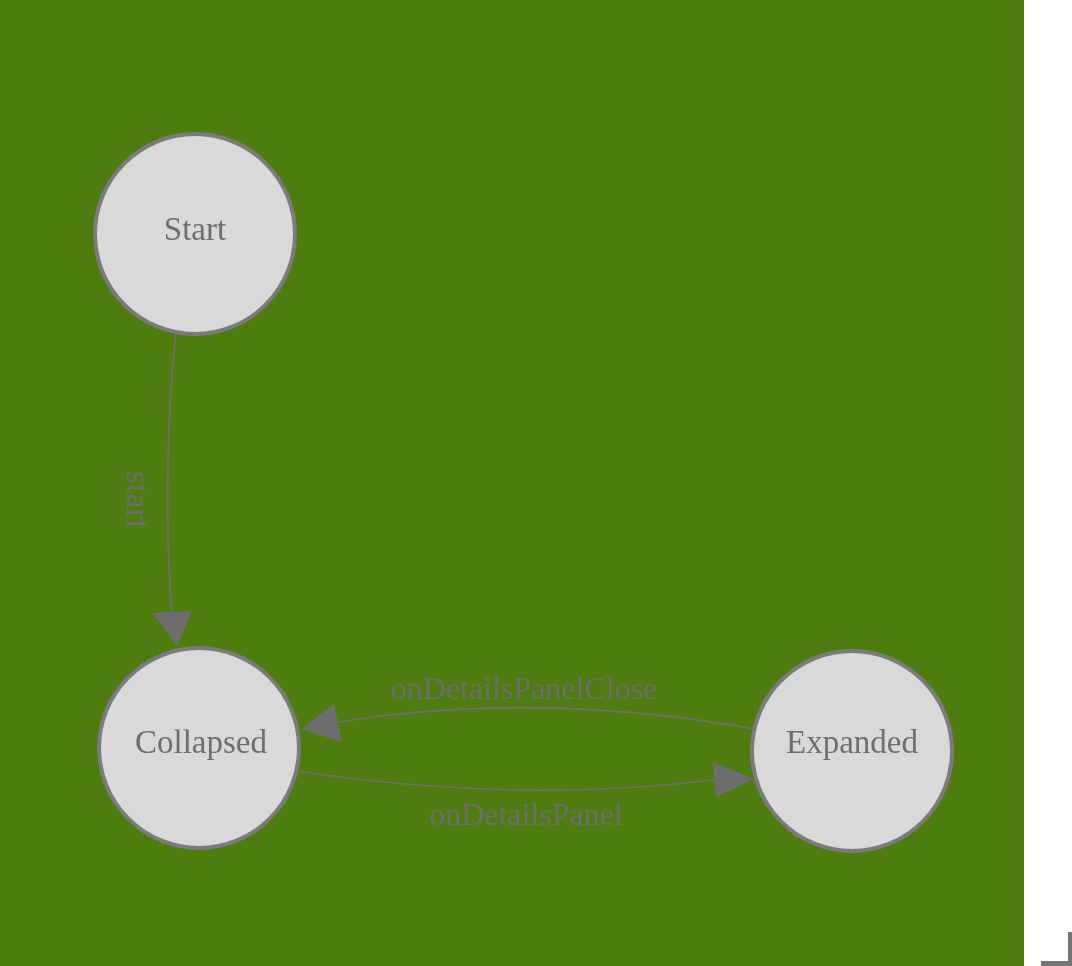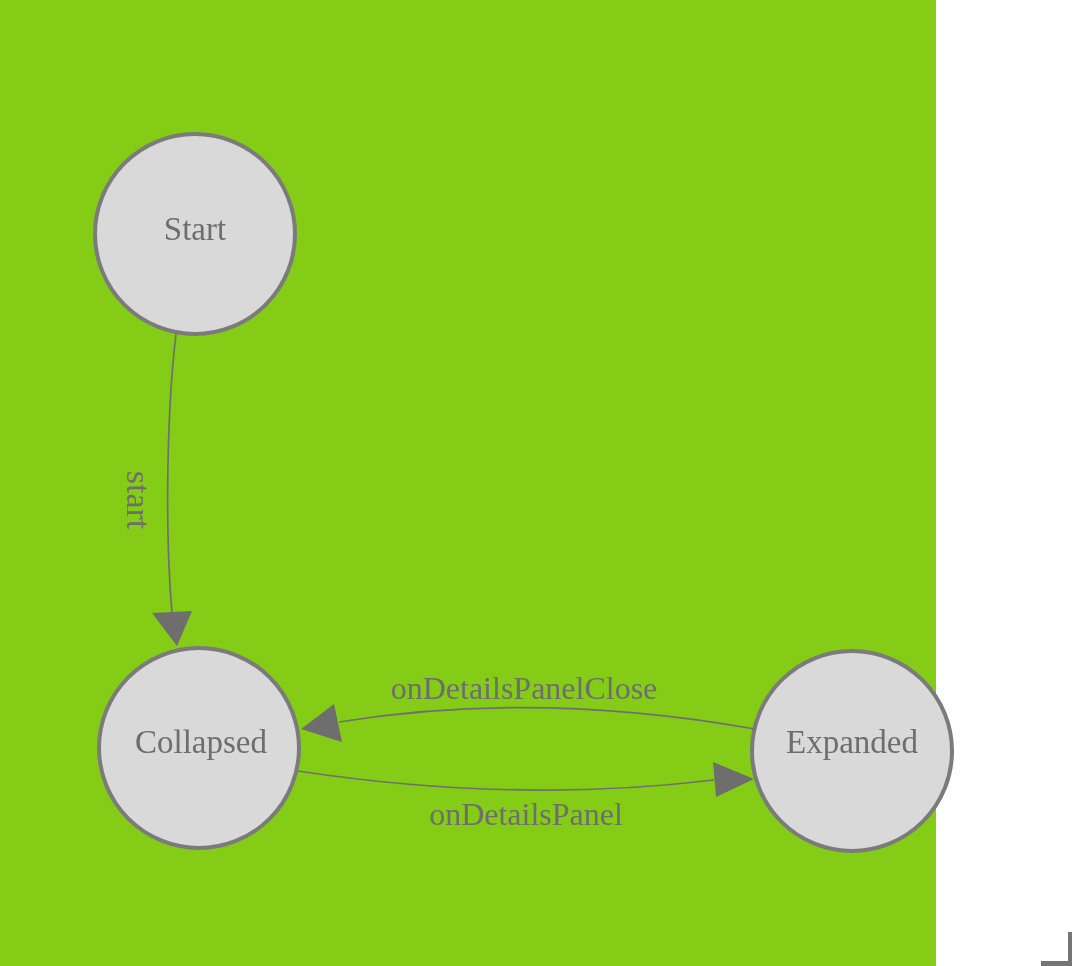--- a/index.html
+++ b/index.html
@@ -5,23 +5,23 @@
   html, body {
     margin: 0;
     padding: 0;
     background: #ffffff;
     width: 1072px;
     height: 966px;
     overflow: hidden;
   }
   .canvas-wrap {
     position: relative;
-    width: 936px;
+    width: 1024px;
     height: 966px;
-    background: #84cc16;
+    background: #4d7c0f;
   }
   svg { display: block; }
 
   circle.state {
     stroke: #7b7b7b;
     stroke-width: 4;
   }
   path.edge {
     stroke: #707070;
     stroke-width: 1.7;

